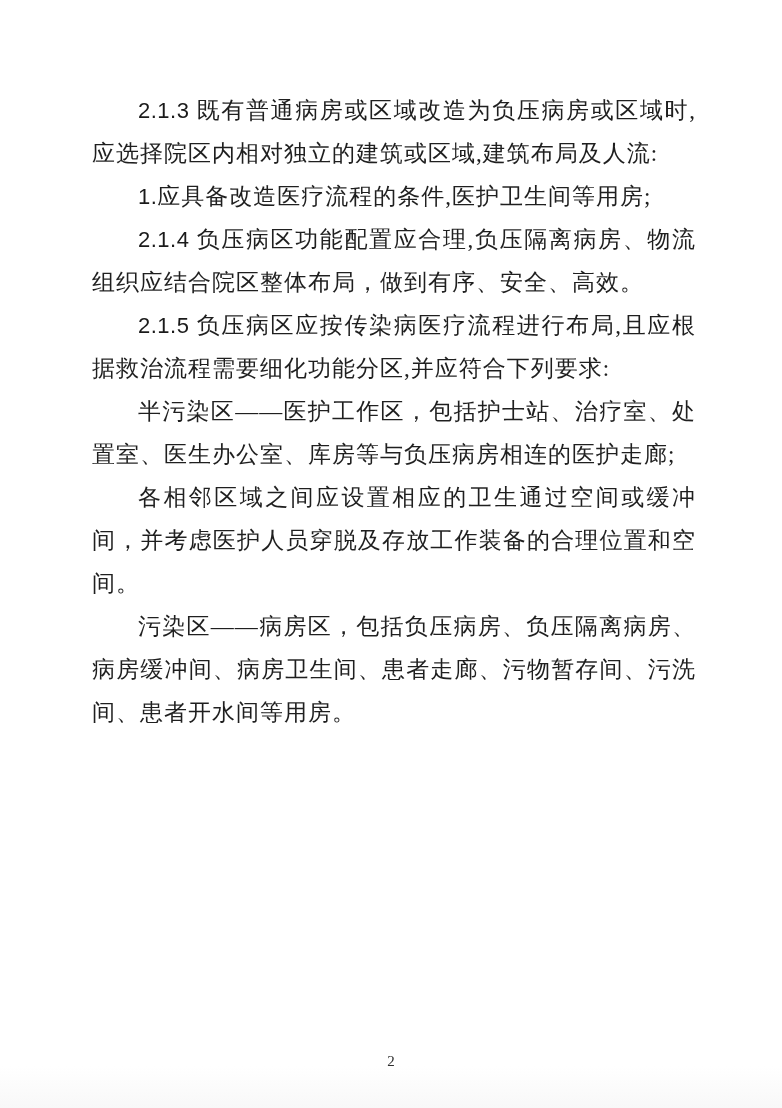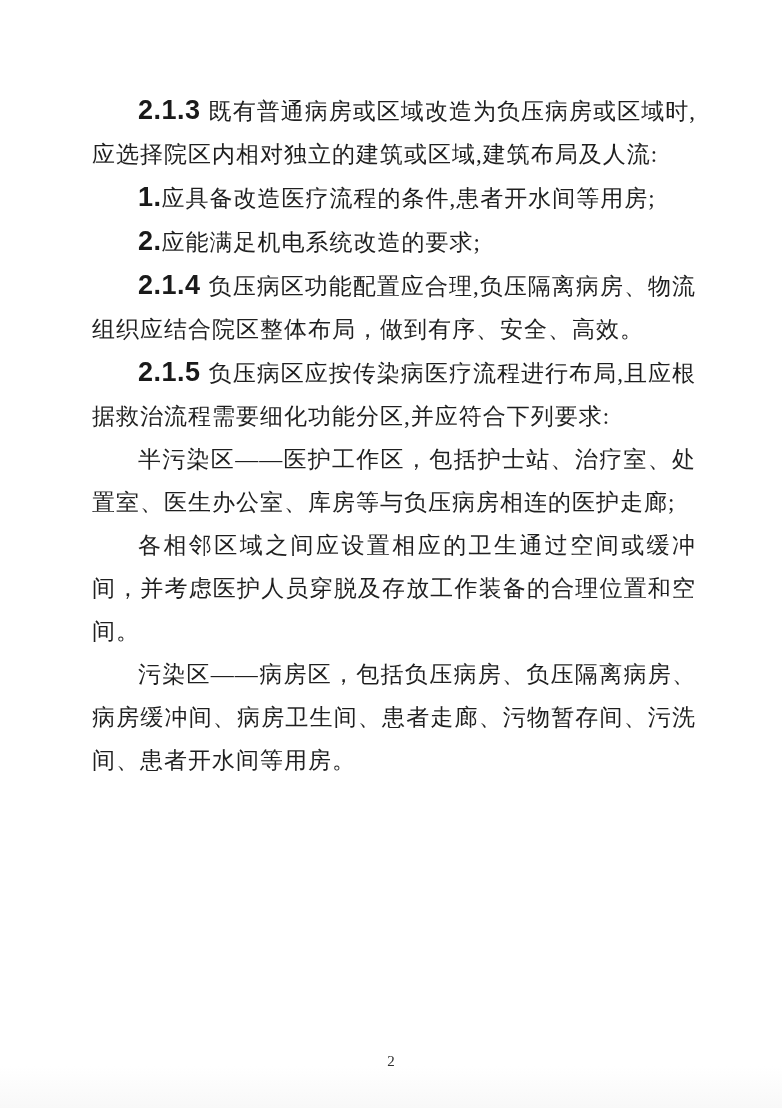--- a/index.html
+++ b/index.html
@@ -38,22 +38,22 @@
     margin: 0;
     font-size: 23px;
     line-height: 43px;
     letter-spacing: 1px;
     text-align: justify;
     text-indent: 2em;
     word-break: break-all;
   }
   .clause-num {
     font-family: "Liberation Sans", "DejaVu Sans", sans-serif;
-    font-weight: 700;
-    font-size: 27px;
+    font-weight: 400;
+    font-size: 22px;
     letter-spacing: 0.5px;
     color: #1a1a1a;
   }
   .footer {
     position: absolute;
     left: 0;
     right: 0;
     top: 1052px;
     text-align: center;
   }
@@ -64,23 +64,22 @@
   }
 </style>
 </head>
 <body>
 
 <div class="page">
   <div class="content">
 
     <p class="para"><span class="clause-num">2.1.3 </span><span>既有普通病房或区域改造为负压病房或区域时,应选择院区内相对独立的建筑或区域,建筑布局及人流:</span></p>
 
-    <p class="para"><span class="clause-num">1.</span><span>应具备改造医疗流程的条件,患者开水间等用房;</span></p>
+    <p class="para"><span class="clause-num">1.</span><span>应具备改造医疗流程的条件,医护卫生间等用房;</span></p>
 
-    <p class="para"><span class="clause-num">2.</span><span>应能满足机电系统改造的要求;</span></p>
 
 
     <p class="para"><span class="clause-num">2.1.4 </span><span>负压病区功能配置应合理,负压隔离病房、物流组织应结合院区整体布局，做到有序、安全、高效。</span></p>
 
     <p class="para"><span class="clause-num">2.1.5 </span><span>负压病区应按传染病医疗流程进行布局,且应根据救治流程需要细化功能分区,并应符合下列要求:</span></p>
 
 
     <p class="para"><span>半污染区——医护工作区，包括护士站、治疗室、处置室、医生办公室、库房等与负压病房相连的医护走廊;</span></p>
 
     <p class="para"><span>各相邻区域之间应设置相应的卫生通过空间或缓冲间，并考虑医护人员穿脱及存放工作装备的合理位置和空间。</span></p>

